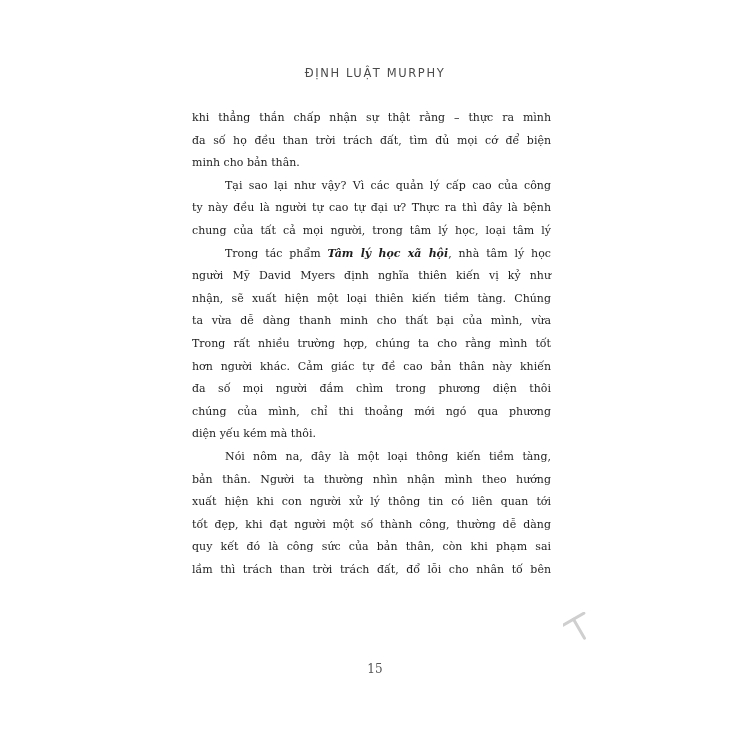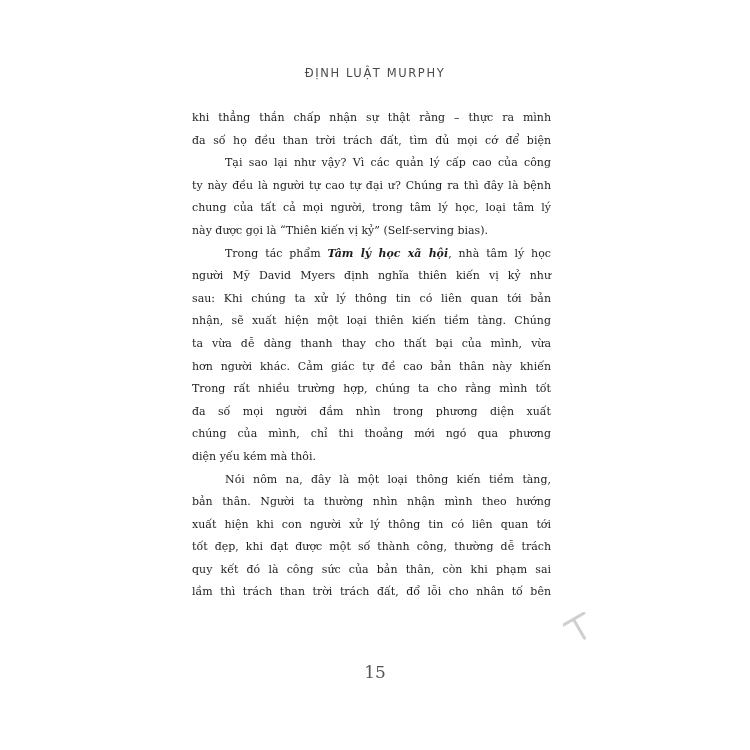--- a/index.html
+++ b/index.html
@@ -15,65 +15,64 @@
     font-family: "DejaVu Serif", serif; font-size: 11px; line-height: 22.6px;
     color: #1e1e1e; text-align: justify; margin-top: 6px;
   }
   .line { display: block; white-space: nowrap; text-align-last: justify; text-align: justify; height: 22.6px; overflow: visible; }
   .line.last { text-align-last: left; }
   .line.indent { padding-left: 33px; }
   .para { display: block; }
   .italic { font-style: italic; font-weight: bold; }
   .page-number {
     position: absolute; top: 662px; left: 0; width: 750px; text-align: center;
-    font-family: "DejaVu Serif", serif; font-size: 17px; color: #555555;
+    font-family: "DejaVu Serif", serif; font-size: 12px; color: #555555;
   }
   .watermark {
     position: absolute; left: 563px; top: 612px; width: 30px; height: 30px;
     pointer-events: none;
   }
 </style>
 </head>
 <body>
 
 <div class="page">
   <div class="running-head">ĐỊNH LUẬT MURPHY</div>
 
   <div class="body-text">
 
     <div class="para">
       <span class="line">khi thẳng thắn chấp nhận sự thật rằng – thực ra mình</span>
       <span class="line">đa số họ đều than trời trách đất, tìm đủ mọi cớ để biện</span>
+      <span class="line last">minh cho bản thân.</span>
     </div>
 
     <div class="para">
       <span class="line indent">Tại sao lại như vậy? Vì các quản lý cấp cao của công</span>
-      <span class="line">ty này đều là người tự cao tự đại ư? Chúng ra thì đây là bệnh</span>
+      <span class="line">ty này đều là người tự cao tự đại ư? Thực ra thì đây là bệnh</span>
       <span class="line">chung của tất cả mọi người, trong tâm lý học, loại tâm lý</span>
-      <span class="line last">này được gọi là “Thiên kiến vị kỷ” (Self-serving bias).</span>
     </div>
 
     <div class="para">
       <span class="line indent"><span>Trong tác phẩm </span><span class="italic">Tâm lý học xã hội</span><span>, nhà tâm lý học</span></span>
       <span class="line">người Mỹ David Myers định nghĩa thiên kiến vị kỷ như</span>
-      <span class="line">sau: Khi chúng ta xử lý thông tin có liên quan tới bản</span>
       <span class="line">nhận, sẽ xuất hiện một loại thiên kiến tiềm tàng. Chúng</span>
-      <span class="line">ta vừa dễ dàng thanh thay cho thất bại của mình, vừa</span>
+      <span class="line">ta vừa dễ dàng thanh minh cho thất bại của mình, vừa</span>
+      <span class="line">Trong rất nhiều trường hợp, chúng ta cho rằng mình tốt</span>
       <span class="line">hơn người khác. Cảm giác tự đề cao bản thân này khiến</span>
-      <span class="line">Trong rất nhiều trường hợp, chúng ta cho rằng mình tốt</span>
-      <span class="line">đa số mọi người đắm nhìn trong phương diện xuất</span>
+      <span class="line">đa số mọi người đắm chìm trong phương diện thôi</span>
       <span class="line">chúng của mình, chỉ thi thoảng mới ngó qua phương</span>
       <span class="line last">diện yếu kém mà thôi.</span>
     </div>
 
     <div class="para">
       <span class="line indent">Nói nôm na, đây là một loại thông kiến tiềm tàng,</span>
       <span class="line">bản thân. Người ta thường nhìn nhận mình theo hướng</span>
       <span class="line">xuất hiện khi con người xử lý thông tin có liên quan tới</span>
-      <span class="line">tốt đẹp, khi đạt được một số thành công, thường dễ trách</span>
+      <span class="line">tốt đẹp, khi đạt người một số thành công, thường dễ dàng</span>
       <span class="line">quy kết đó là công sức của bản thân, còn khi phạm sai</span>
       <span class="line">lầm thì trách than trời trách đất, đổ lỗi cho nhân tố bên</span>
     </div>
   </div>
 
   <svg class="watermark" viewBox="0 0 30 30">
     <g transform="rotate(-30 15 15)" stroke="#cfcfcf" stroke-width="3" fill="none" stroke-linecap="round">
       <line x1="3" y1="6" x2="27" y2="6"></line>
       <line x1="15" y1="6" x2="15" y2="28"></line>
     </g>

